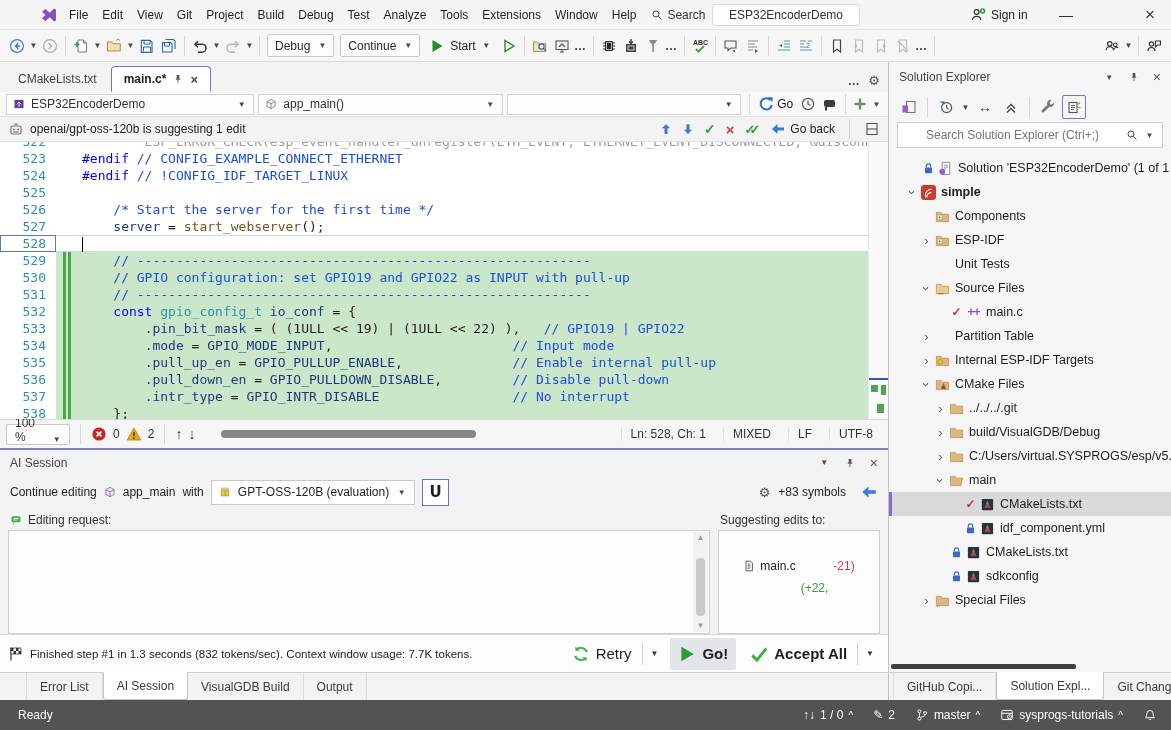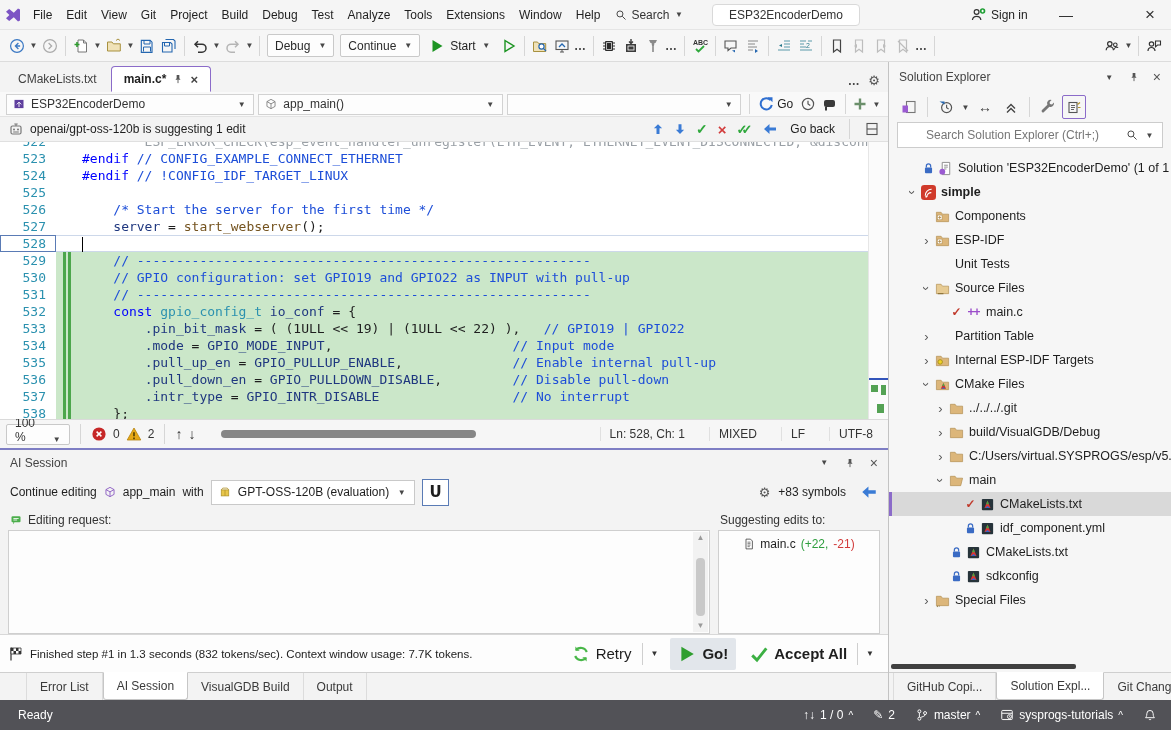--- a/index.html
+++ b/index.html
@@ -1,21 +1,21 @@
 <!DOCTYPE html>
 <html><head>
 <meta charset="utf-8">
 <style>
   * { margin:0; padding:0; box-sizing:border-box; }
   html,body { width:1171px; height:730px; overflow:hidden; }
   body { font-family:"Liberation Sans",sans-serif; font-size:12px; color:#1e1e1e; background:#f3f3f3; }
   .app { display:flex; flex-direction:column; width:1171px; height:730px; }
 
   
-  .titlebar { height:30px; display:flex; align-items:center; background:#f5f5f5; border-bottom:1px solid #e5e5e5; position:relative; flex:none; }
+  .titlebar { height:30px; display:flex; align-items:center; background:#f5f5f5; border-bottom:1px solid #e5e5e5; position:relative; flex:none;padding-left:36px; }
   .vslogo { width:26px; display:flex; justify-content:center; }
   .menu-item { padding:0 7px; height:22px; line-height:22px; border-radius:3px; color:#1f1f1f; }
   .tsearch { display:flex; align-items:center; gap:4px; padding:0 8px; color:#333; }
   .win-title { position:absolute; left:712px; top:4px; width:148px; height:22px; background:#fff; border:1px solid #d9d9d9; border-radius:4px; text-align:center; line-height:20px; color:#333; }
   .signin { position:absolute; left:960px; top:0; height:30px; display:flex; align-items:center; gap:5px; padding:0 10px; }
   .winbtns { position:absolute; right:0; top:0; display:flex; height:30px; }
   .winbtn { width:42px; display:flex; align-items:center; justify-content:center; color:#333; font-size:14px; }
 
   
   .toolbar { height:32px; display:flex; align-items:center; background:#f6f6f6; border-bottom:1px solid #dcdcdc; padding:0 6px; flex:none; }
@@ -44,21 +44,21 @@
   .tabs-right { margin-left:auto; display:flex; align-items:center; gap:6px; padding:0 8px 4px 0; }
 
   
   .navbar { height:25px; background:#f9f9f9; border-bottom:1px solid #e3e3e3; display:flex; align-items:center; padding:0 6px; flex:none; }
   .navcombo { display:flex; align-items:center; gap:6px; height:21px; background:#fdfdfd; border:1px solid #d2d2d2; padding:0 6px; margin-right:4px; color:#333; }
   .nav-go { display:flex; align-items:center; gap:3px; padding:0 4px; }
 
   
   .suggestbar { height:25px; background:#f3f3f3; border-bottom:1px solid #e0e0e0; display:flex; align-items:center; gap:6px; padding:0 8px; flex:none; }
   .sg-icons { margin-left:auto; display:flex; align-items:center; gap:10px; }
-  .goback { display:flex; align-items:center; gap:12px; color:#1e1e1e; }
+  .goback { display:flex; align-items:center; gap:4px; color:#1e1e1e; }
 
   
   .code-wrap { flex:1; position:relative; background:#fff; overflow:hidden; font-family:"DejaVu Sans Mono","Liberation Mono",monospace; font-size:13px; line-height:17px; min-height:0; }
   .crow { display:flex; height:17px; position:relative; }
   .crow.clip { height:8px; overflow:hidden; }
   .crow.clip .gut, .crow.clip .codeln { margin-top:-9px; }
   .gut { width:56px; flex:none; text-align:right; padding-right:10px; color:#2b91af; background:#fff; }
   .mar { width:26px; flex:none; position:relative; }
   .codeln { flex:1; white-space:pre; }
   .crow.added .mar, .crow.added .codeln { background:#cbe7c9; }
@@ -77,41 +77,41 @@
   .tk-gray { color:#9aa0a6; }
   .vscroll { position:absolute; right:0; top:0; bottom:0; width:20px; background:#fbfbfb; border-left:1px solid #e6e6e6; }
   .vmark { position:absolute; background:#54a254; }
   .vcaretline { position:absolute; left:0; right:0; height:2px; background:#3355bb; }
 
   
   .estatus { height:29px; background:#f6f6f6; border-top:1px solid #dadada; display:flex; align-items:center; padding:0 6px; gap:6px; flex:none; color:#333; }
   .zoombox { display:flex; align-items:flex-end; gap:10px; background:#fdfdfd; border:1px solid #c9c9c9; border-radius:2px; height:21px; padding:0 8px; width:64px; }
   .hscroll { flex:1; height:10px; margin:0 10px; position:relative; }
   .hthumb { position:absolute; left:10px; top:1px; width:255px; height:8px; border-radius:4px; background:#868686; }
-  .est-right { display:flex; align-items:center; gap:15px; }
+  .est-right { display:flex; align-items:center; gap:8px; }
   .est-cell { padding:0 9px; border-left:1px solid #e0e0e0; white-space:nowrap; }
 
   
   .ai { height:224px; flex:none; border-top:2px solid #7e7ec4; background:#f3f3f3; display:flex; flex-direction:column; }
   .ai-head { height:25px; display:flex; align-items:center; padding:0 10px; color:#444; flex:none; }
   .ai-head-icons { margin-left:auto; display:flex; gap:14px; align-items:center; color:#555; }
   .ai-ctl { height:34px; display:flex; align-items:center; gap:7px; padding:0 10px; flex:none; }
   .model-combo { display:flex; align-items:center; gap:7px; background:#fff; border:1px solid #c9c9c9; height:25px; padding:0 7px; }
   .magnet-btn { width:27px; height:27px; border:1px solid #5a7bb5; background:#fff; display:flex; align-items:center; justify-content:center; font-weight:bold; font-size:15px; font-family:"DejaVu Sans",sans-serif; }
   .ai-ctl-right { margin-left:auto; display:flex; align-items:center; gap:8px; }
   .ai-lbls { height:21px; display:flex; align-items:center; padding:0 10px; gap:6px; flex:none; color:#333; }
   .ai-body { flex:1; display:flex; padding:0 8px; gap:8px; min-height:0; }
   .req-box { width:702px; background:#fdfdfd; border:1px solid #cfcfcf; position:relative; }
   .req-scroll { position:absolute; right:1px; top:1px; bottom:1px; width:15px; background:#f2f2f2; display:flex; flex-direction:column; align-items:center; }
   .req-thumb { width:9px; height:58px; background:#c9c9c9; margin-top:14px; border-radius:4px; }
   .sarrow { font-size:8px; color:#9a9a9a; line-height:12px; }
   .sarrow.bottom { margin-top:auto; }
   .edits-box { flex:1; background:#fdfdfd; border:1px solid #cfcfcf; padding:4px 6px; }
   .edit-row { display:flex; align-items:center; gap:5px; justify-content:center; padding-top:2px; }
-  .add-ct { color:#2e9e3e; } .rem-ct { color:#d23c3c; }
+  .add-ct { color:#2e9e3e;margin-top:44px; } .rem-ct { color:#d23c3c; }
   .ai-actions { height:38px; flex:none; border-top:1px solid #d8d8d8; background:#fdfdfd; display:flex; align-items:center; padding:0 8px; }
   .ai-status { display:flex; align-items:center; gap:6px; font-size:11.5px; color:#222; flex:1; }
   .act-btn { display:flex; align-items:center; gap:6px; font-size:15px; color:#1e1e1e; padding:0 8px; height:32px; }
   .act-btn b { font-weight:bold; }
   .act-split { width:1px; height:22px; background:#cfcfcf; margin:0 2px; }
   .act-caret { font-size:8px; color:#333; padding:0 6px; }
   .go-group { background:#e2e6eb; border-radius:2px; margin:0 6px; }
 
   
   .btabs { height:28px; background:#f3f3f3; border-top:1px solid #cfcfcf; display:flex; align-items:stretch; padding-left:26px; flex:none; }

